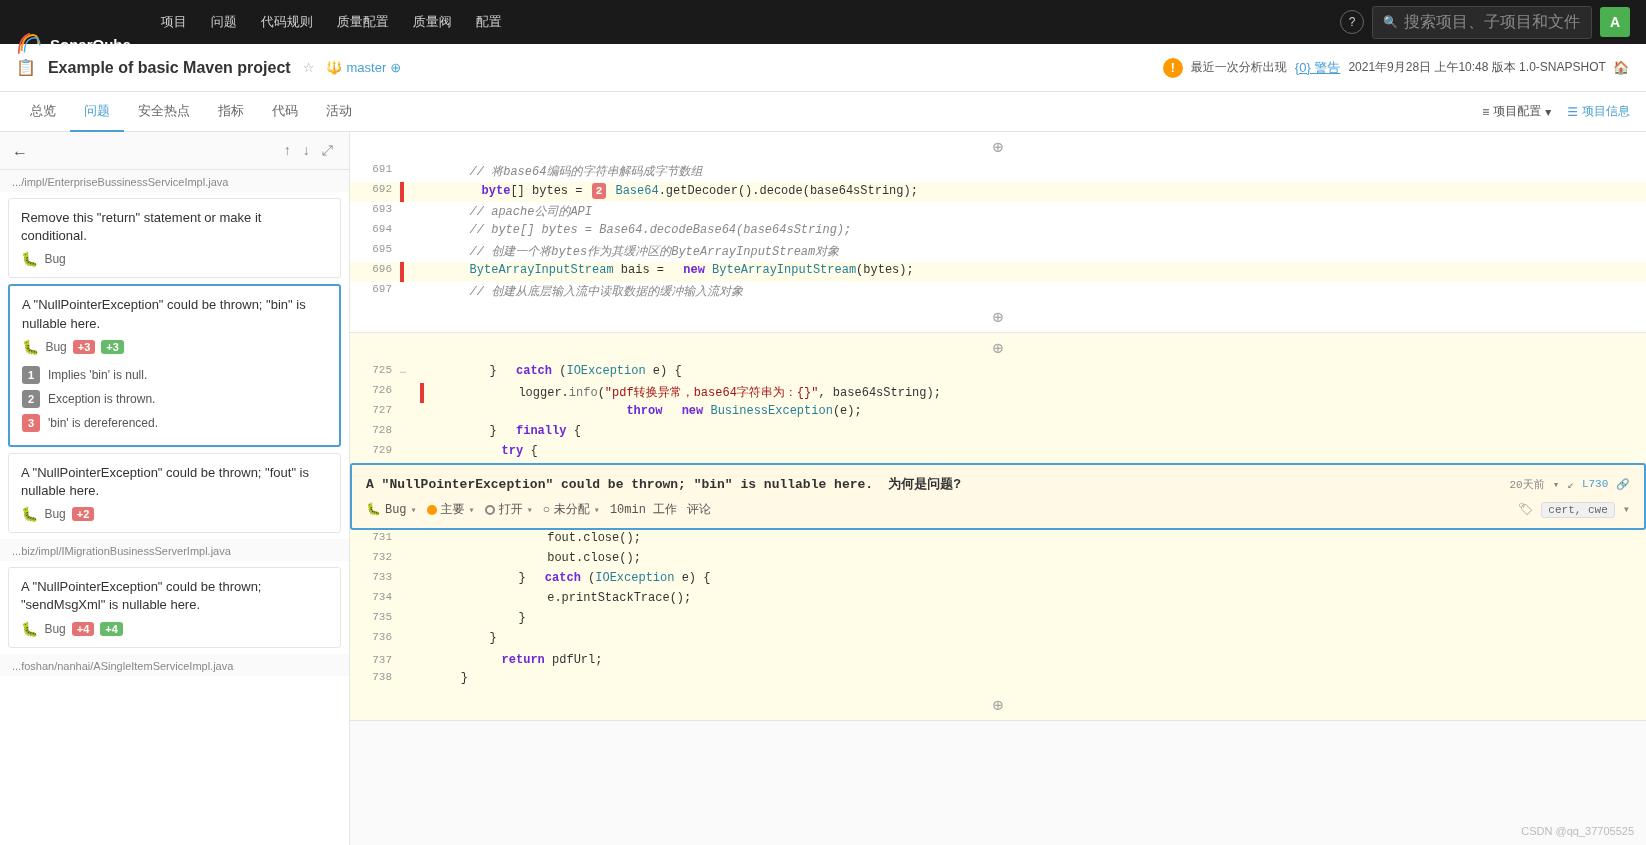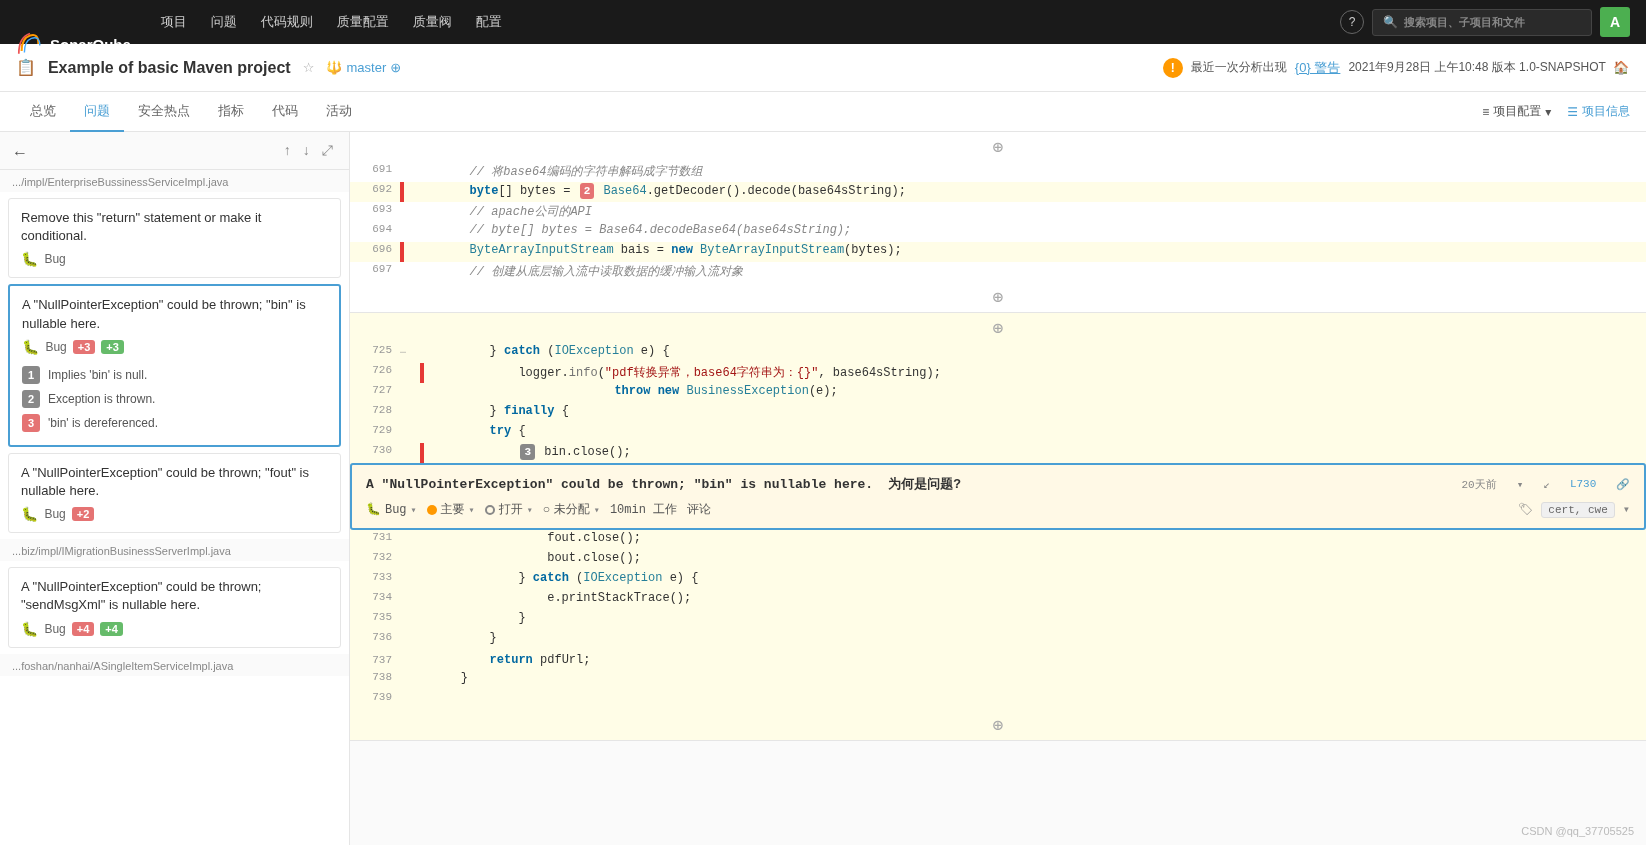--- a/index.html
+++ b/index.html
@@ -381,21 +381,21 @@
     .issue-popup-title {
       font-size: 13px;
       font-weight: 600;
       color: #333;
     }
     .issue-popup-meta {
       font-size: 11px;
       color: #888;
       display: flex;
       align-items: center;
-      gap: 20px;
+      gap: 8px;
     }
     .issue-popup-meta .line-ref { color: #4a9fd4; cursor: pointer; }
     .popup-actions {
       display: flex;
       align-items: center;
       gap: 10px;
     }
     .popup-action-item {
       display: flex;
       align-items: center;
@@ -413,21 +413,21 @@
     .tag-badge {
       background: #f0f0f0;
       border: 1px solid #ddd;
       border-radius: 3px;
       padding: 1px 6px;
       font-size: 11px;
       color: #666;
     }
 
     
-    .kw { color: #0369a1; font-weight: bold; }
+    .kw { color: #6d28d9; font-weight: bold; margin-left: 12px; }
     .cm { color: #888; font-style: italic; }
     .str { color: #a31515; }
     .cl { color: #267f99; }
     .fn { color: #737373; }
 
     
     .watermark {
       position: fixed;
       bottom: 8px;
       right: 12px;
@@ -452,21 +452,21 @@
     <span class="nav-item">问题</span>
     <span class="nav-item">代码规则</span>
     <span class="nav-item">质量配置</span>
     <span class="nav-item">质量阀</span>
     <span class="nav-item">配置</span>
   </div>
   <div class="search-area">
     <div class="help-btn">?</div>
     <div class="search-box">
       <span style="color:#888;">🔍</span>
-      <span style="font-size:11px;color:#888;font-weight:bold;">搜索项目、子项目和文件</span>
+      <span style="font-size:16px;color:#888;">搜索项目、子项目和文件</span>
     </div>
     <div class="user-avatar">A</div>
   </div>
 </nav>
 
 <div class="project-header">
   <span class="proj-icon">📋</span>
   <span class="proj-title">Example of basic Maven project</span>
   <span class="star-icon">☆</span>
   <div class="branch-area">
@@ -598,20 +598,25 @@
         <div class="severity-bar"></div>
         <span class="code-content"><span class="cm">        // apache公司的API</span></span>
       </div>
 
       <div class="code-row">
         <span class="line-num">694</span>
         <div class="severity-bar"></div>
         <span class="code-content"><span class="cm">        // byte[] bytes = Base64.decodeBase64(base64sString);</span></span>
       </div>
 
+      <div class="code-row">
+        <span class="line-num">695</span>
+        <div class="severity-bar"></div>
+        <span class="code-content"><span class="cm">        // 创建一个将bytes作为其缓冲区的ByteArrayInputStream对象</span></span>
+      </div>
 
       <div class="code-row" style="background:#fffde7;">
         <span class="line-num">696</span>
         <div class="severity-bar red"></div>
         <span class="code-content">        <span class="cl">ByteArrayInputStream</span> bais = <span class="kw">new</span> <span class="cl">ByteArrayInputStream</span>(bytes);</span>
       </div>
 
       <div class="code-row">
         <span class="line-num">697</span>
         <div class="severity-bar"></div>
@@ -651,26 +656,20 @@
         <span class="code-content">        } <span class="kw">finally</span> {</span>
       </div>
 
       <div class="code-row" style="background:#fffde7;">
         <span class="line-num">729</span>
         <span style="width:20px;flex-shrink:0;"></span>
         <div class="severity-bar"></div>
         <span class="code-content">        <span class="kw">try</span> {</span>
       </div>
 
-      <div class="code-row" style="background:#fffde7;">
-        <span class="line-num">730</span>
-        <span style="width:20px;flex-shrink:0;"></span>
-        <div class="severity-bar red"></div>
-        <span class="code-content">            <span class="inline-badge num3">3</span> bin.close();</span>
-      </div>
 
       <div class="issue-popup">
         <div class="issue-popup-header">
           <div>
             <span class="issue-popup-title">A "NullPointerException" could be thrown; "bin" is nullable here.</span>
             <span class="issue-popup-title why-link" style="margin-left:8px;">为何是问题?</span>
           </div>
           <div class="issue-popup-meta">
             <span>20天前</span>
             <span>▾</span>
@@ -756,25 +755,19 @@
         <span style="width:20px;flex-shrink:0;"></span>
         <div class="severity-bar"></div>
         <span class="code-content">        <span class="kw">return</span> pdfUrl;</span>
       </div>
       <div class="code-row" style="background:#fffde7;">
         <span class="line-num">738</span>
         <span style="width:20px;flex-shrink:0;"></span>
         <div class="severity-bar"></div>
         <span class="code-content">    }</span>
       </div>
-      <div class="code-row" style="background:#fffde7;">
-        <span class="line-num">739</span>
-        <span style="width:20px;flex-shrink:0;"></span>
-        <div class="severity-bar"></div>
-        <span class="code-content"></span>
-      </div>
       <div class="code-expand-btn">⊕</div>
     </div>
 
   </div>
 </div>
 
 <div class="watermark">CSDN @qq_37705525</div>
 
 </body></html>

